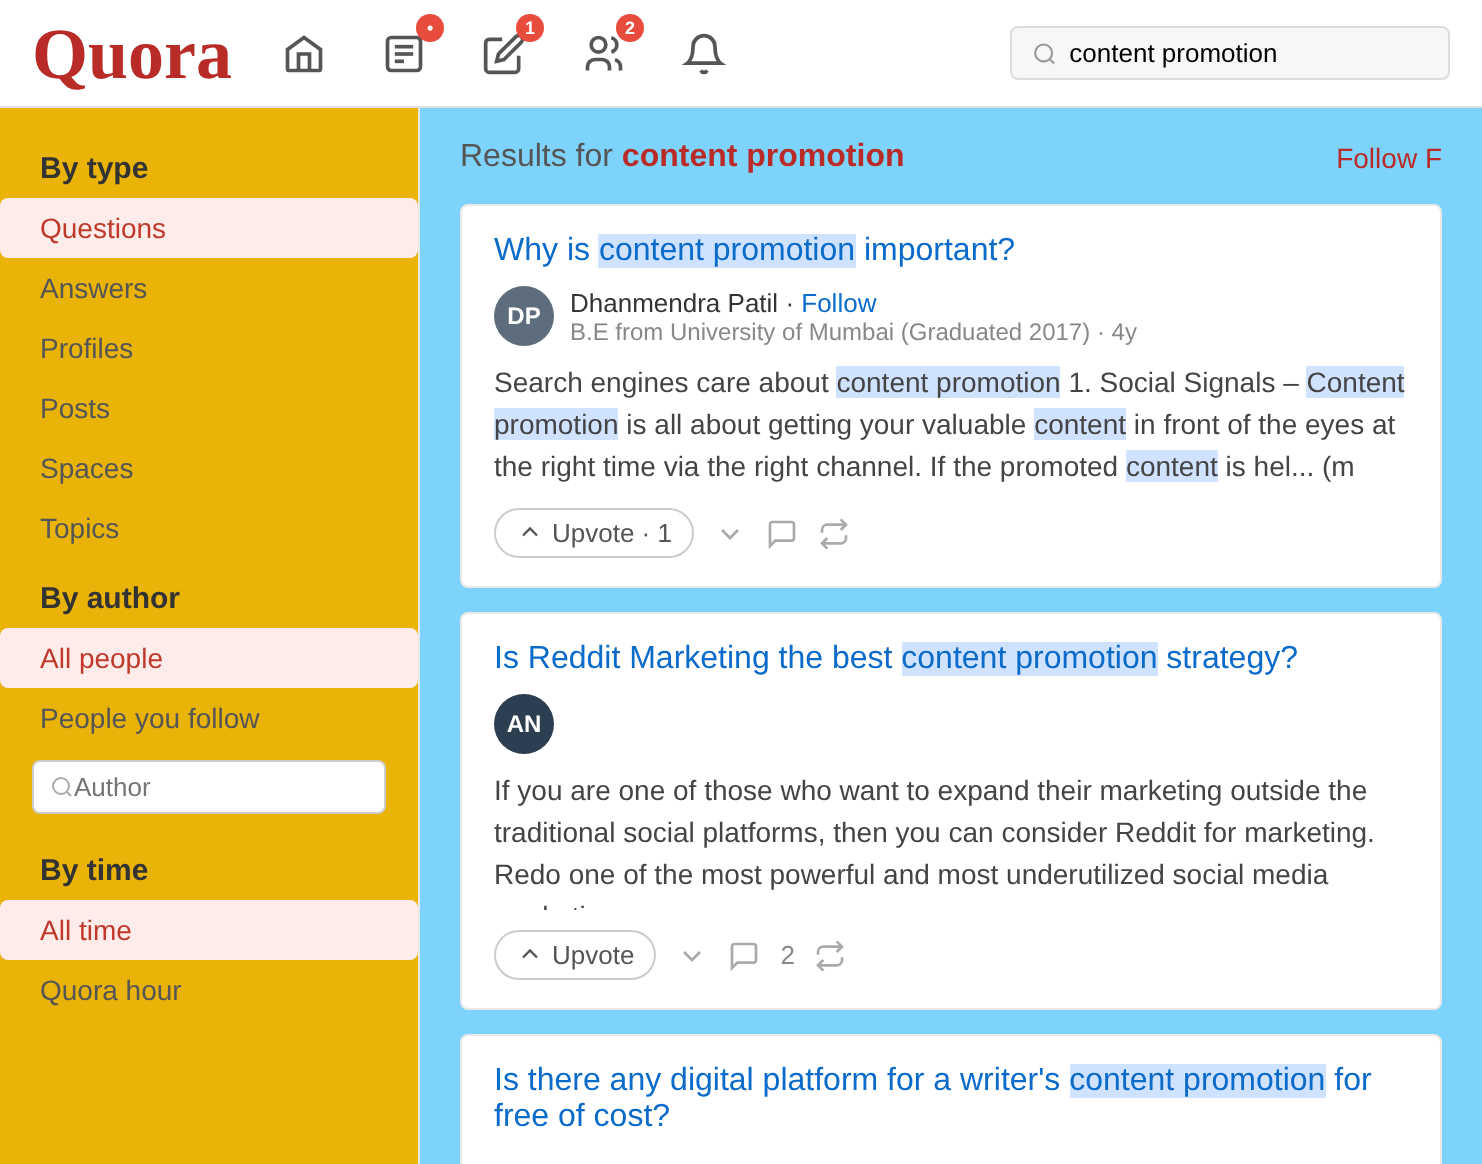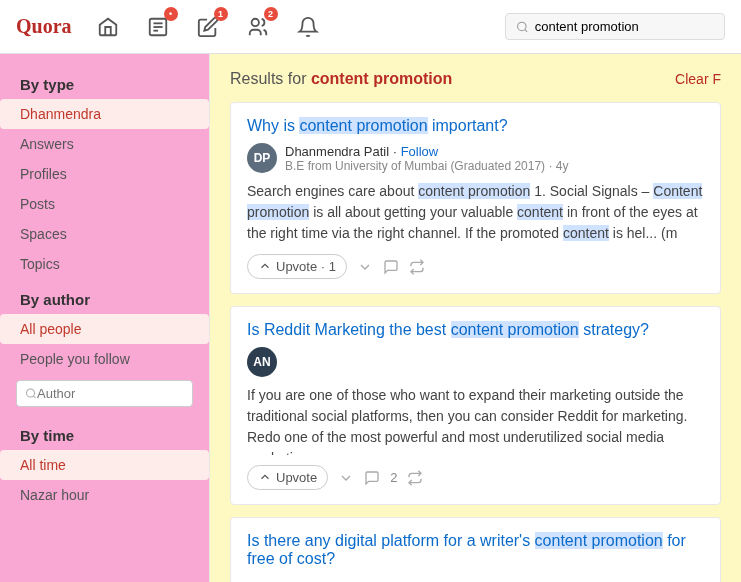--- a/index.html
+++ b/index.html
@@ -1,39 +1,39 @@
 <!DOCTYPE html>
 <html><head>
   <meta charset="utf-8">
   <style>
     * { margin: 0; padding: 0; box-sizing: border-box; }
     body { font-family: -apple-system, BlinkMacSystemFont, 'Segoe UI', Arial, sans-serif; font-size: 14px; color: #333; background: #f7f7f7; width: 741px; height: 582px; overflow: hidden; }
 
     
     .header { display: flex; align-items: center; background: #fff; border-bottom: 1px solid #e0e0e0; padding: 0 16px; height: 54px; gap: 20px; }
-    .logo { font-size: 20px; font-weight: bold; color: #b92b27; font-family: Georgia, serif; }
+    .logo { font-size: 36px; font-weight: bold; color: #b92b27; font-family: Georgia, serif; }
     .nav-icons { display: flex; align-items: center; gap: 18px; flex: 1; }
     .nav-icon-wrap { position: relative; display: flex; align-items: center; justify-content: center; width: 32px; height: 32px; cursor: pointer; }
     .nav-icon-wrap .badge { position: absolute; top: -4px; right: -4px; background: #e74c3c; color: #fff; font-size: 9px; border-radius: 50%; width: 14px; height: 14px; display: flex; align-items: center; justify-content: center; font-weight: bold; }
     .search-bar { display: flex; align-items: center; background: #f7f7f7; border: 1px solid #ddd; border-radius: 4px; padding: 5px 10px; gap: 6px; flex: 1; max-width: 220px; }
     .search-bar input { border: none; background: transparent; outline: none; font-size: 13px; width: 100%; }
 
     
     .main { display: flex; height: calc(582px - 54px); }
 
     
-    .sidebar { width: 210px; min-width: 210px; background: #f9a8d4; border-right: 1px solid #e8e8e8; overflow-y: auto; padding: 10px 0; }
+    .sidebar { width: 210px; min-width: 210px; background: #eab308; border-right: 1px solid #e8e8e8; overflow-y: auto; padding: 10px 0; }
     .sidebar-section-title { font-size: 15px; font-weight: bold; color: #333; padding: 12px 20px 6px; }
     .sidebar-item { padding: 7px 20px; font-size: 14px; color: #555; cursor: pointer; }
     .sidebar-item.active { background: #fdecea; color: #c0392b; border-radius: 4px; font-weight: 500; }
     .author-input-wrap { margin: 6px 16px 8px; display: flex; align-items: center; border: 1px solid #ccc; border-radius: 4px; padding: 5px 8px; background: #fff; }
     .author-input-wrap input { border: none; outline: none; font-size: 13px; width: 100%; background: transparent; color: #999; }
 
     
-    .content { flex: 1; overflow-y: auto; padding: 16px 20px; background: #fef9c3; }
+    .content { flex: 1; overflow-y: auto; padding: 16px 20px; background: #7dd3fc; }
     .results-header { display: flex; justify-content: space-between; align-items: center; margin-bottom: 14px; }
     .results-header-text { font-size: 16px; color: #555; }
     .results-header-text strong { color: #b92b27; }
     .clear-filter { color: #b92b27; font-size: 14px; cursor: pointer; }
 
     
     .card { background: #fff; border: 1px solid #e8e8e8; border-radius: 4px; padding: 14px 16px; margin-bottom: 12px; }
     .card-title { font-size: 16px; color: #0b6bcb; font-weight: 500; margin-bottom: 8px; cursor: pointer; }
     .card-title .highlight { background: #cfe2ff; }
     .author-row { display: flex; align-items: center; gap: 8px; margin-bottom: 8px; }
@@ -107,49 +107,49 @@
         <line x1="21" y1="21" x2="16.65" y2="16.65"></line>
       </svg>
     <input type="text" value="content promotion" style="">
   </div>
 </header>
 
 <div class="main">
 
   <aside class="sidebar">
     <div class="sidebar-section-title">By type</div>
-    <div class="sidebar-item active">Dhanmendra</div>
+    <div class="sidebar-item active">Questions</div>
     <div class="sidebar-item">Answers</div>
     <div class="sidebar-item">Profiles</div>
     <div class="sidebar-item">Posts</div>
     <div class="sidebar-item">Spaces</div>
     <div class="sidebar-item">Topics</div>
 
     <div class="sidebar-section-title">By author</div>
     <div class="sidebar-item active">All people</div>
     <div class="sidebar-item">People you follow</div>
     <div class="author-input-wrap">
       <svg width="13" height="13" viewBox="0 0 24 24" fill="none" stroke="#aaa" stroke-width="2">
           <circle cx="11" cy="11" r="8"></circle>
           <line x1="21" y1="21" x2="16.65" y2="16.65"></line>
         </svg>
       <input type="text" placeholder="Author" style="">
     </div>
 
     <div class="sidebar-section-title">By time</div>
     <div class="sidebar-item active">All time</div>
-    <div class="sidebar-item">Nazar hour</div>
+    <div class="sidebar-item">Quora hour</div>
   </aside>
 
   <main class="content">
     <div class="results-header">
       <div class="results-header-text">
         Results for <strong>content promotion</strong>
       </div>
-      <span class="clear-filter">Clear F</span>
+      <span class="clear-filter">Follow F</span>
     </div>
 
     <div class="card">
       <div class="card-title">
         Why is <span class="highlight">content promotion</span> important?
       </div>
       <div class="author-row">
         <div class="avatar" style="background:#5d6d7e;">DP</div>
         <div class="author-info">
           <span class="author-name">Dhanmendra Patil</span>

